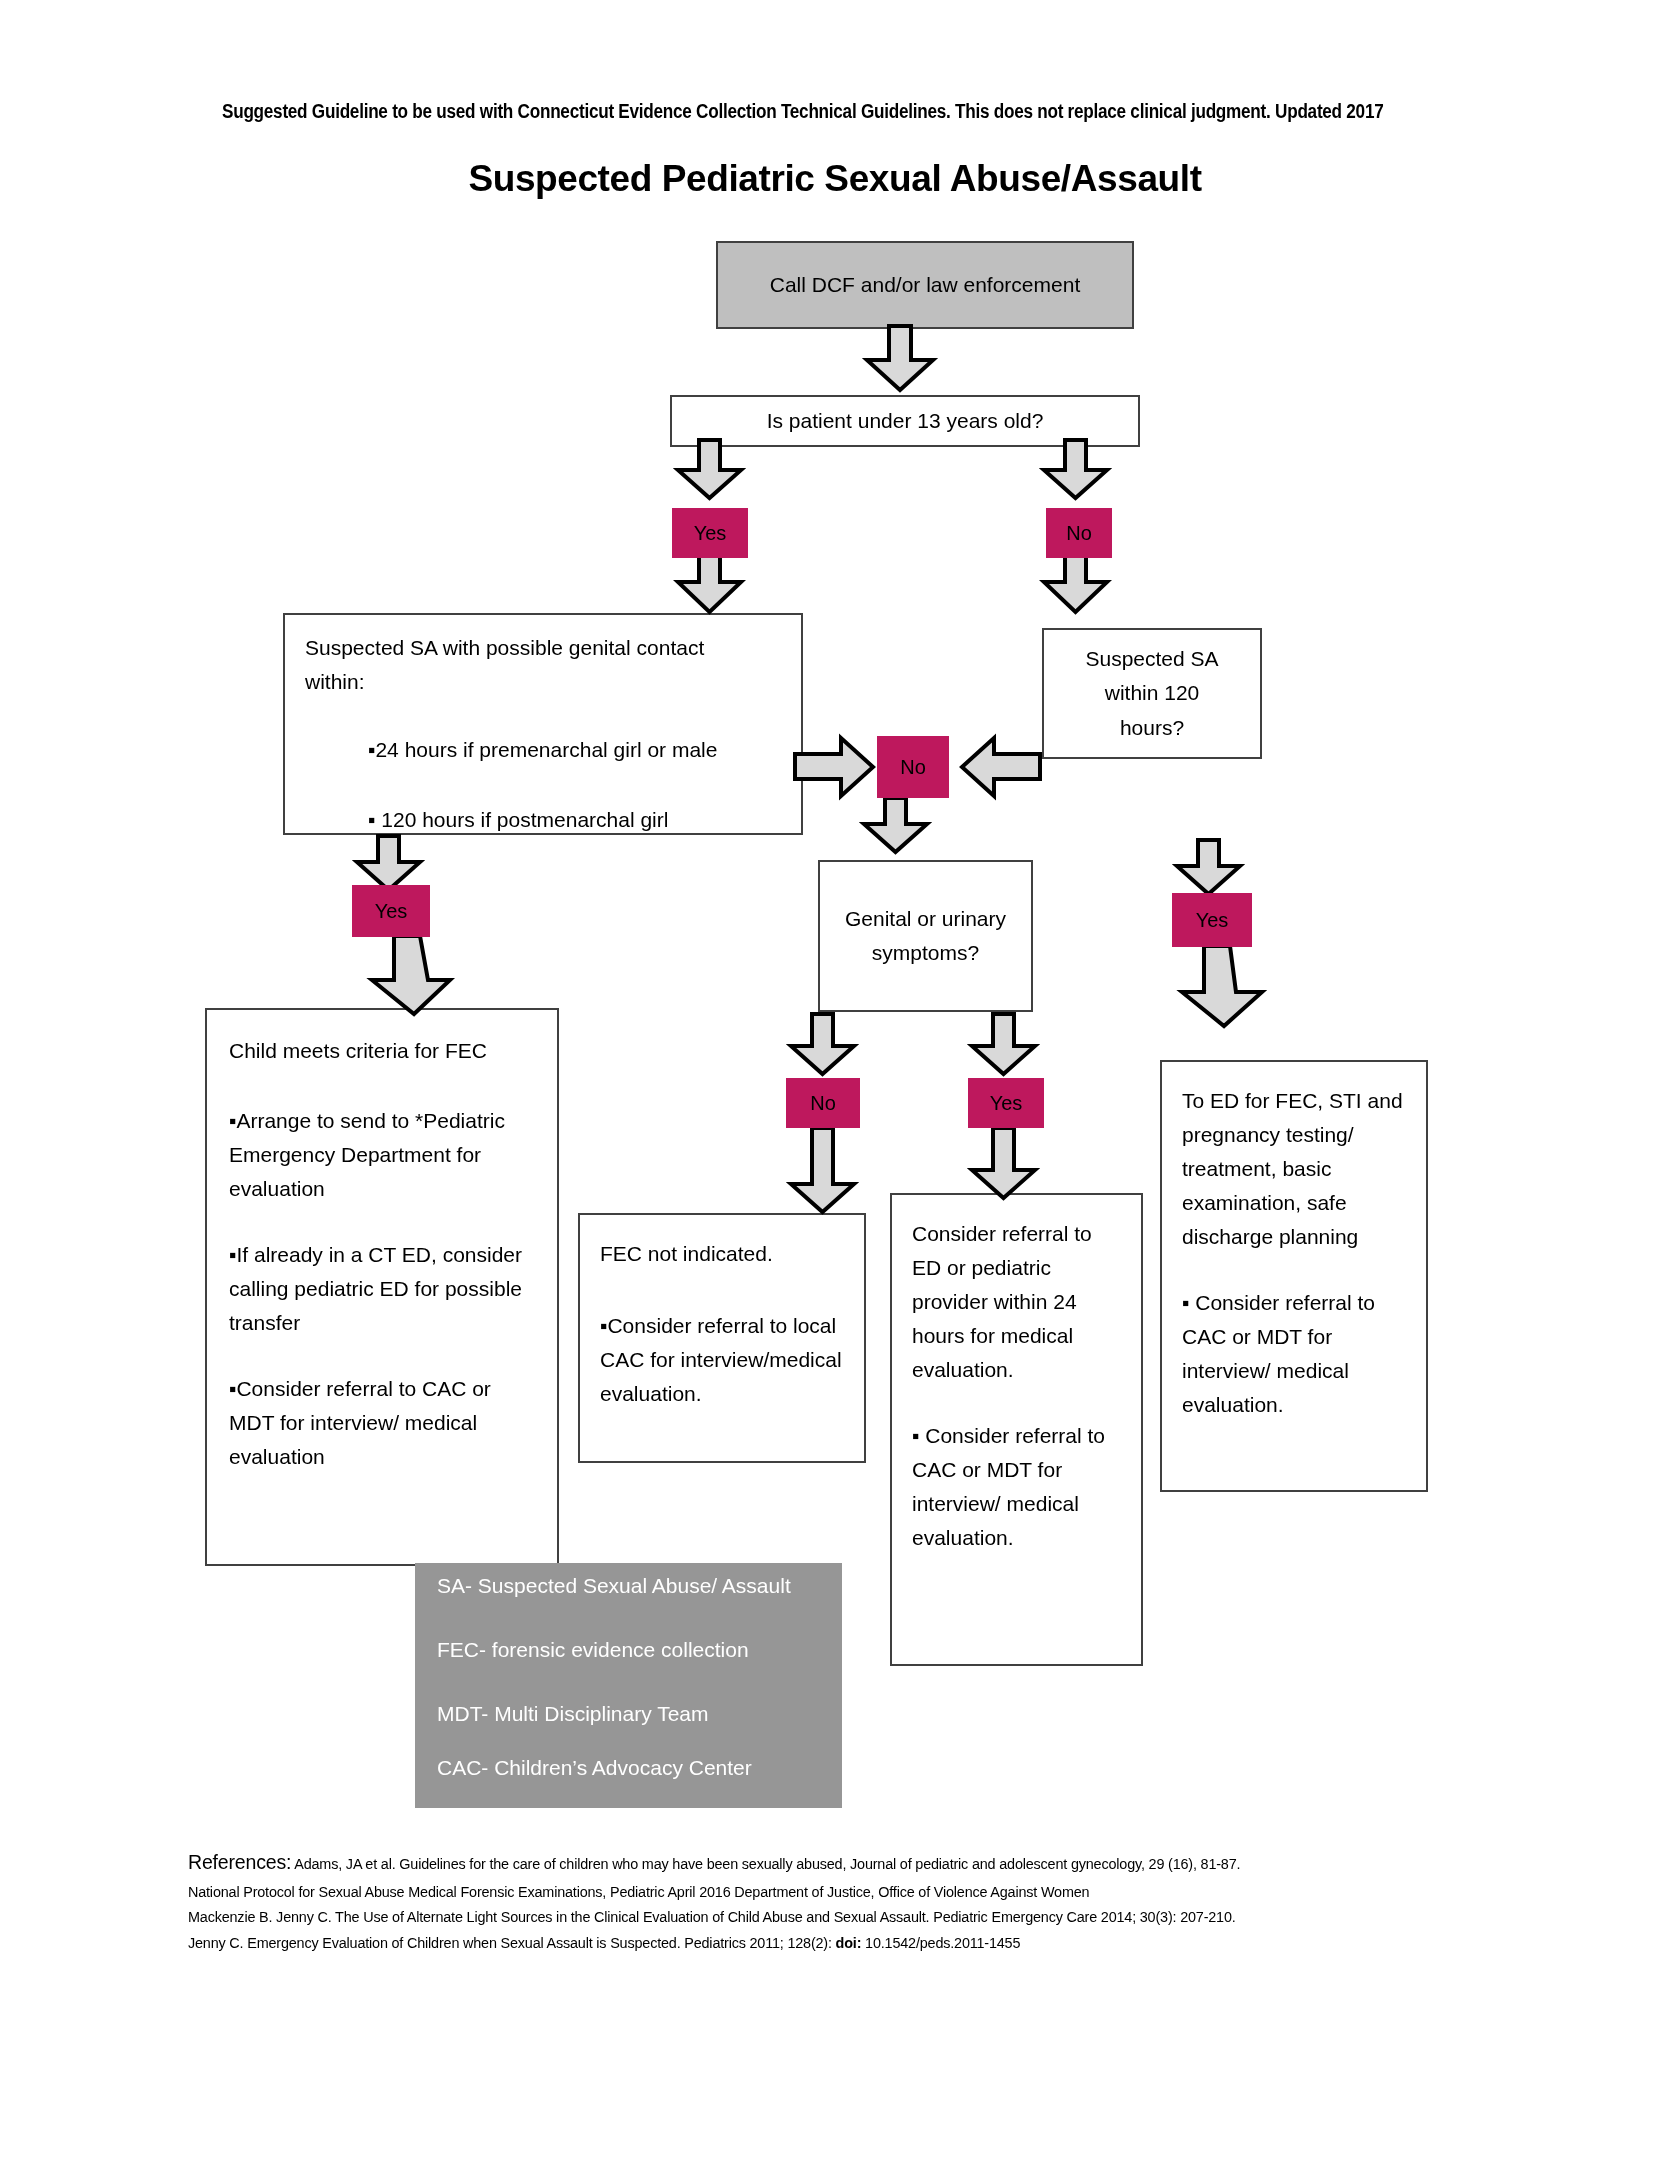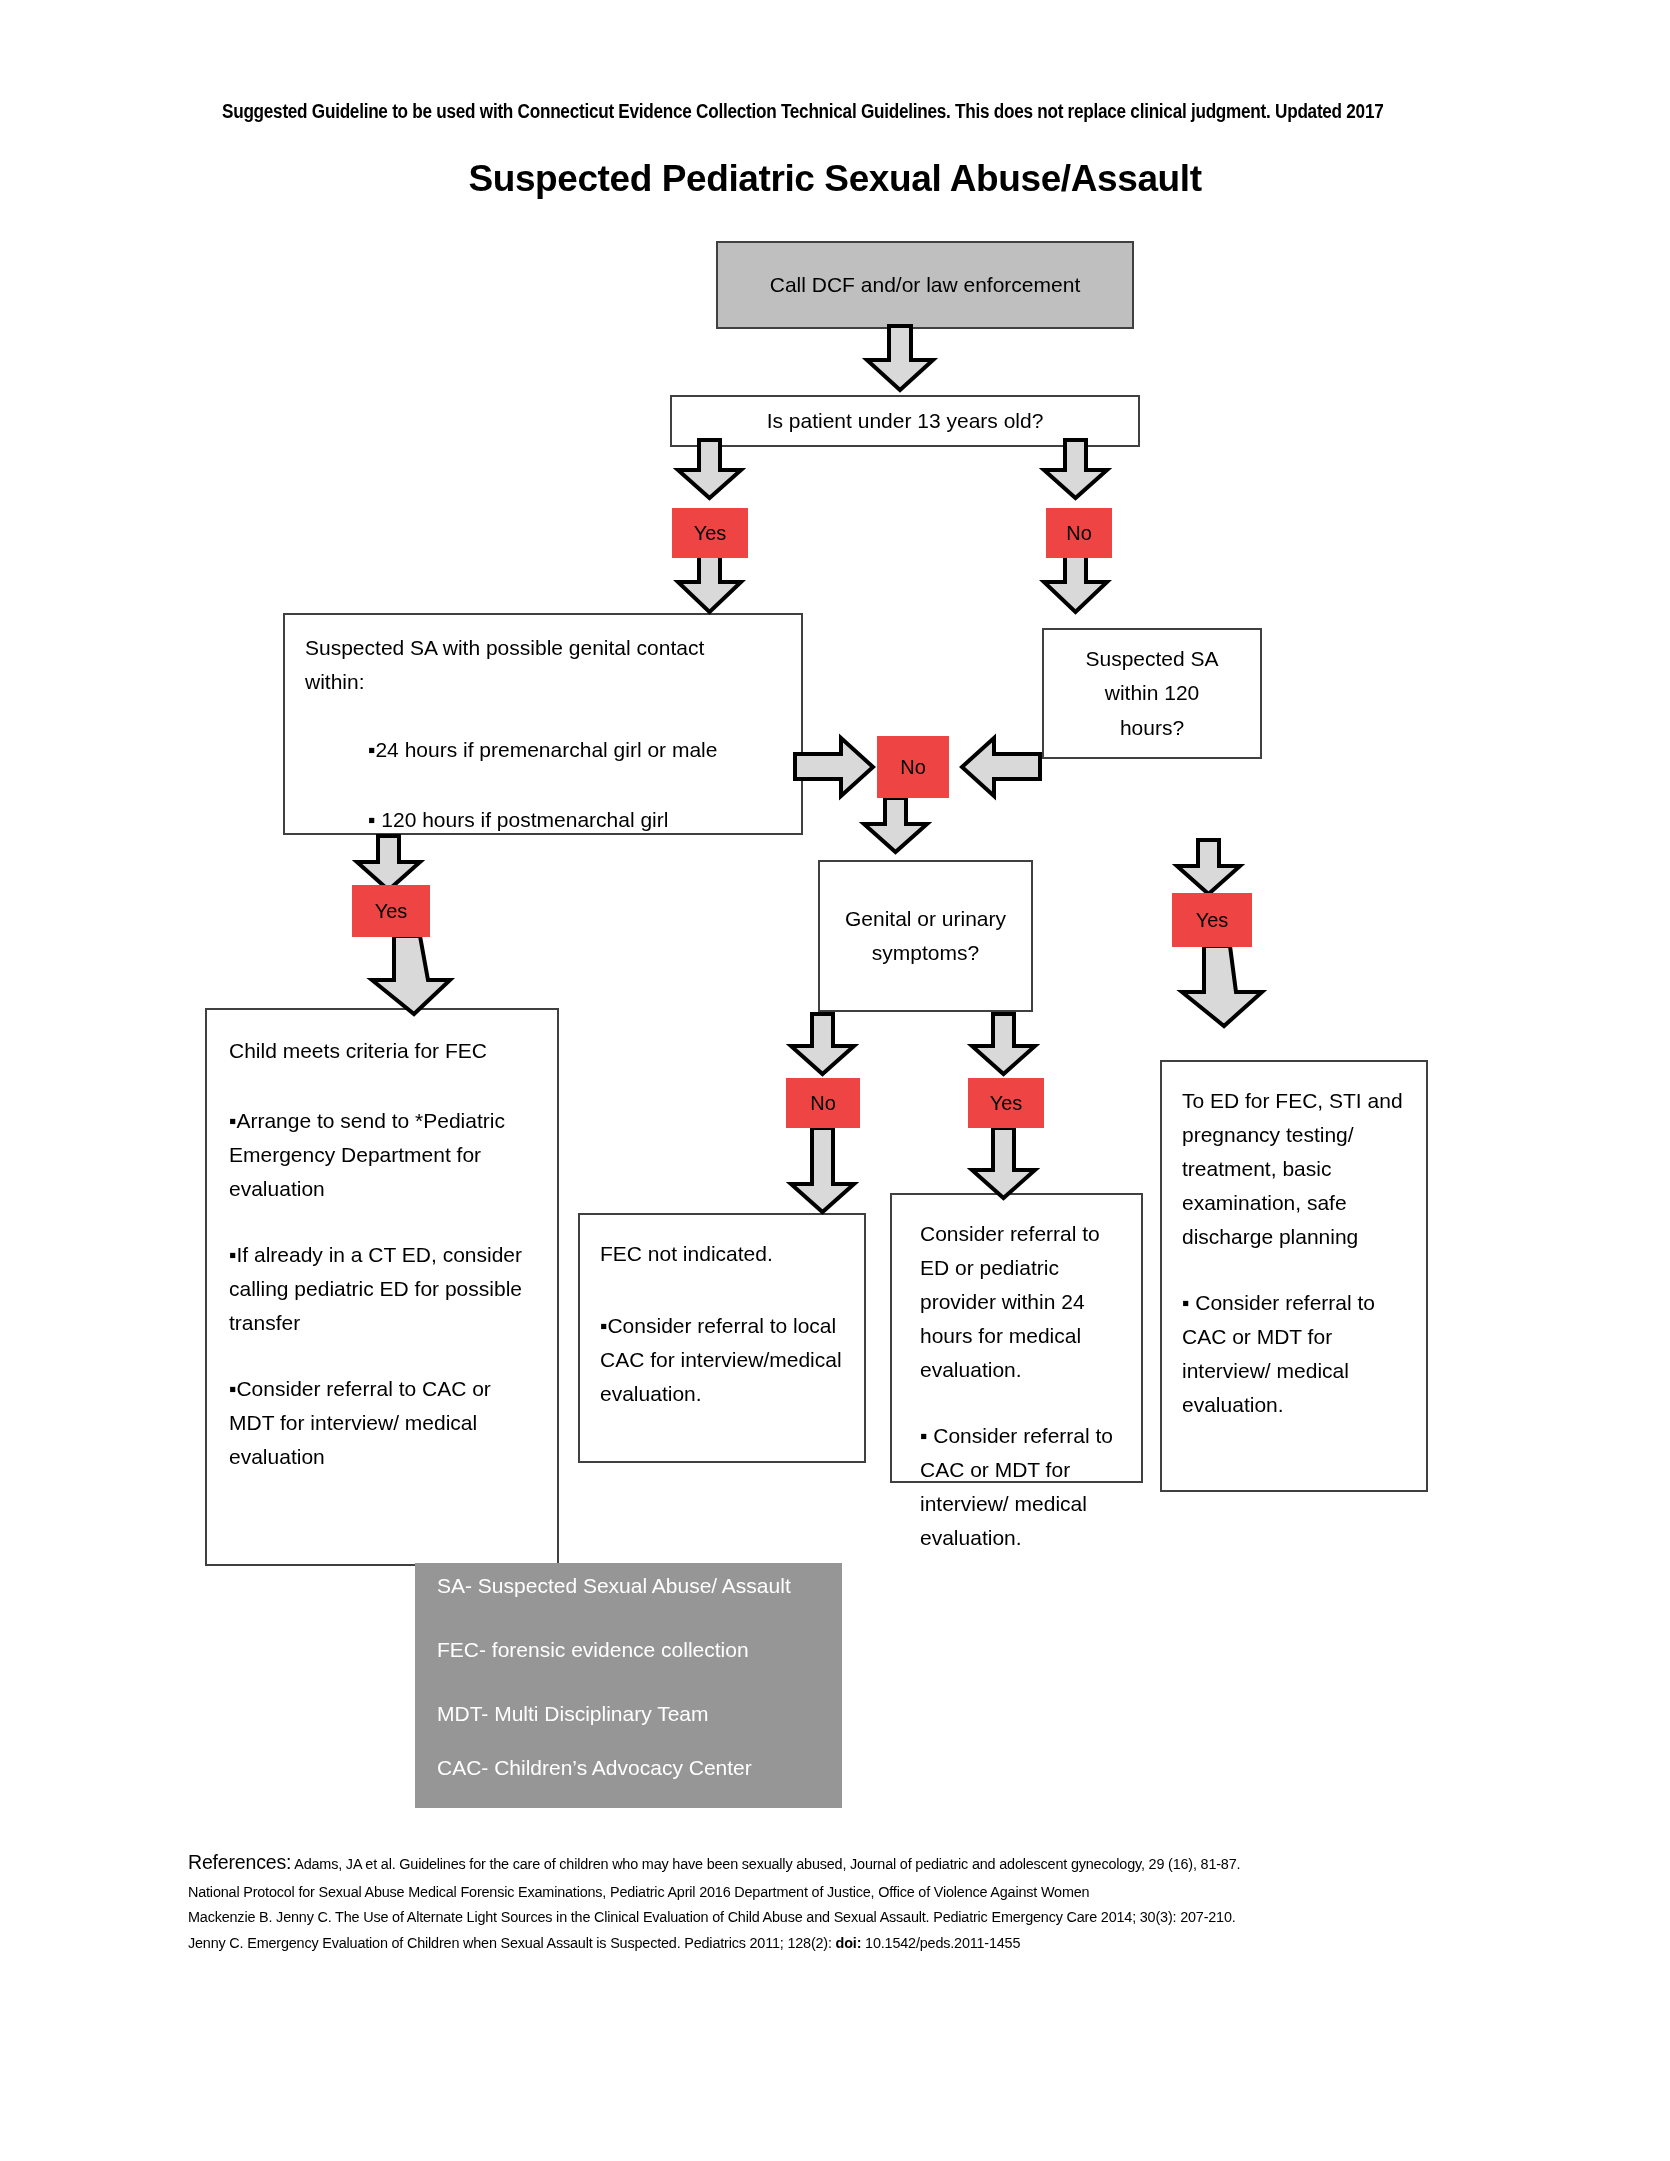--- a/index.html
+++ b/index.html
@@ -41,21 +41,21 @@
   .box.gray   { background:#bfbfbf; }
   .box.legend { background:#969696; border:none; color:#ffffff; }
   .box .pad   { padding:14px 18px; }
   .box.center-txt { display:flex; align-items:center; justify-content:center; text-align:center; }
   .box p { margin:0 0 0 0; }
   .box p + p { margin-top:26px; }
 
   
   .tag {
     position:absolute;
-    background:#ef4444;
+    background:#be185d;
     display:flex; align-items:center; justify-content:center;
     font-size:20px;
     color:#000;
     z-index:4;
   }
 
   
   .arrow { position:absolute; z-index:2; }
   .arrow svg { display:block; overflow:visible; }
   .arrow .shp { fill:#d9d9d9; stroke:#000000; stroke-width:4; stroke-linejoin:miter; }
@@ -224,21 +224,21 @@
     </div>
   </div>
 
   <div class="box" style="left:578px; top:1205px; width:288px; height:250px;">
     <div class="pad" style="padding:22px 20px;">
       <p>FEC not indicated.</p>
       <p style="margin-top:38px;">▪Consider referral to local CAC for interview/medical evaluation.</p>
     </div>
   </div>
 
-  <div class="box" style="left:890px; top:1185px; width:253px; height:290px;padding-left:8px;">
+  <div class="box" style="left:890px; top:1185px; width:253px; height:473px;">
     <div class="pad" style="padding:22px 20px;">
       <p>Consider referral to ED or pediatric provider within 24 hours for medical evaluation.</p>
       <p style="margin-top:32px;">▪ Consider referral to CAC or MDT for interview/ medical evaluation.</p>
     </div>
   </div>
 
   <div class="box" style="left:1160px; top:1052px; width:268px; height:432px;">
     <div class="pad" style="padding:22px 20px;">
       <p>To ED for FEC, STI and pregnancy testing/ treatment, basic examination, safe discharge planning</p>
       <p style="margin-top:32px;">▪ Consider referral to CAC or MDT for interview/ medical evaluation.</p>

